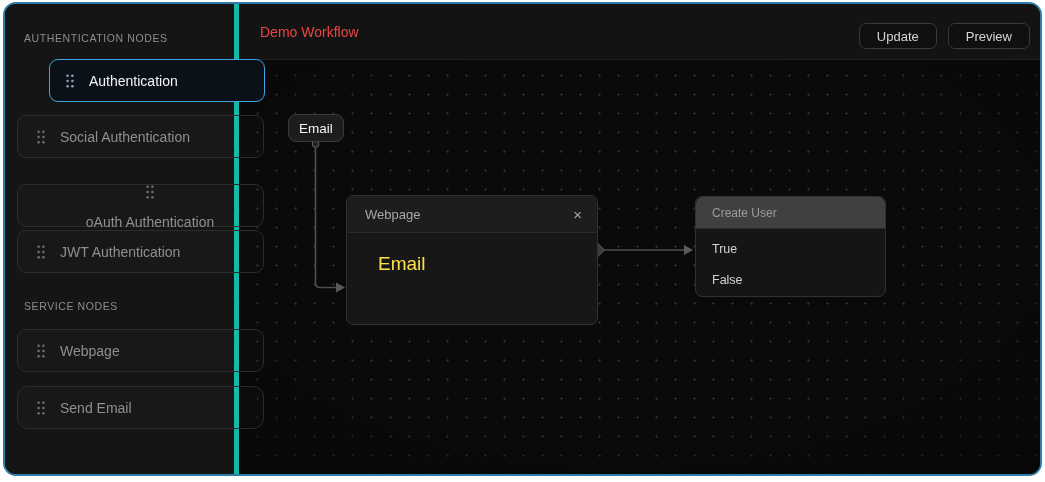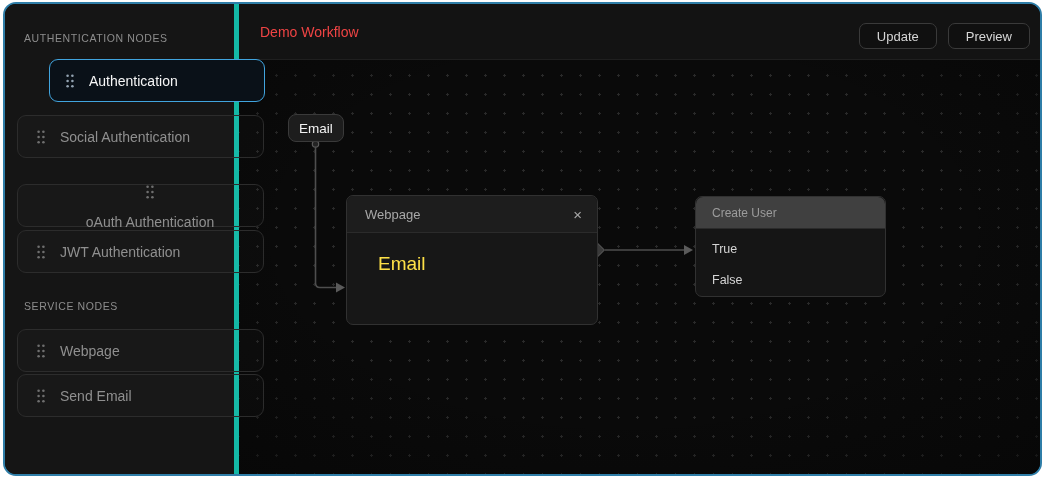--- a/index.html
+++ b/index.html
@@ -22,21 +22,21 @@
     border:1px solid #2c2c2c; border-radius:9px; background:rgba(255,255,255,0.015);
     display:flex; align-items:center; gap:15px; padding-left:19px;
     color:#8f8f8f; font-size:14px; cursor:grab; }
   .side-item.selected { left:44px; width:216px; height:43px; z-index:9;
     border:1.5px solid #41a4de; background:#0a1118; color:#f6f6f6; font-weight:500;padding-left:16px; }
   .it1 { top:55px; }
   .it2 { top:111px; }
   .it3 { top:180px;flex-direction:column; }
   .it4 { top:226px; }
   .it5 { top:325px; }
-  .it6 { top:370px; }
+  .it6 { top:382px;border-radius:11px; }
   .grip { display:inline-flex; color:#6f6f6f; flex:0 0 auto; }
   .side-item.selected .grip { color:#93a3b1; }
 
   
   .topbar { position:absolute; left:234px; right:0; top:0; height:56px;
     background:#131313; border-bottom:1px solid #1f1f1f; z-index:4; }
   .wf-title { position:absolute; left:21px; top:0; height:56px; display:flex;
     align-items:center; font-size:14px; color:#ef4444; }
   .topbar-actions { position:absolute; right:10px; top:0; height:56px;
     display:flex; align-items:center; gap:11px; padding-top:8px; }

